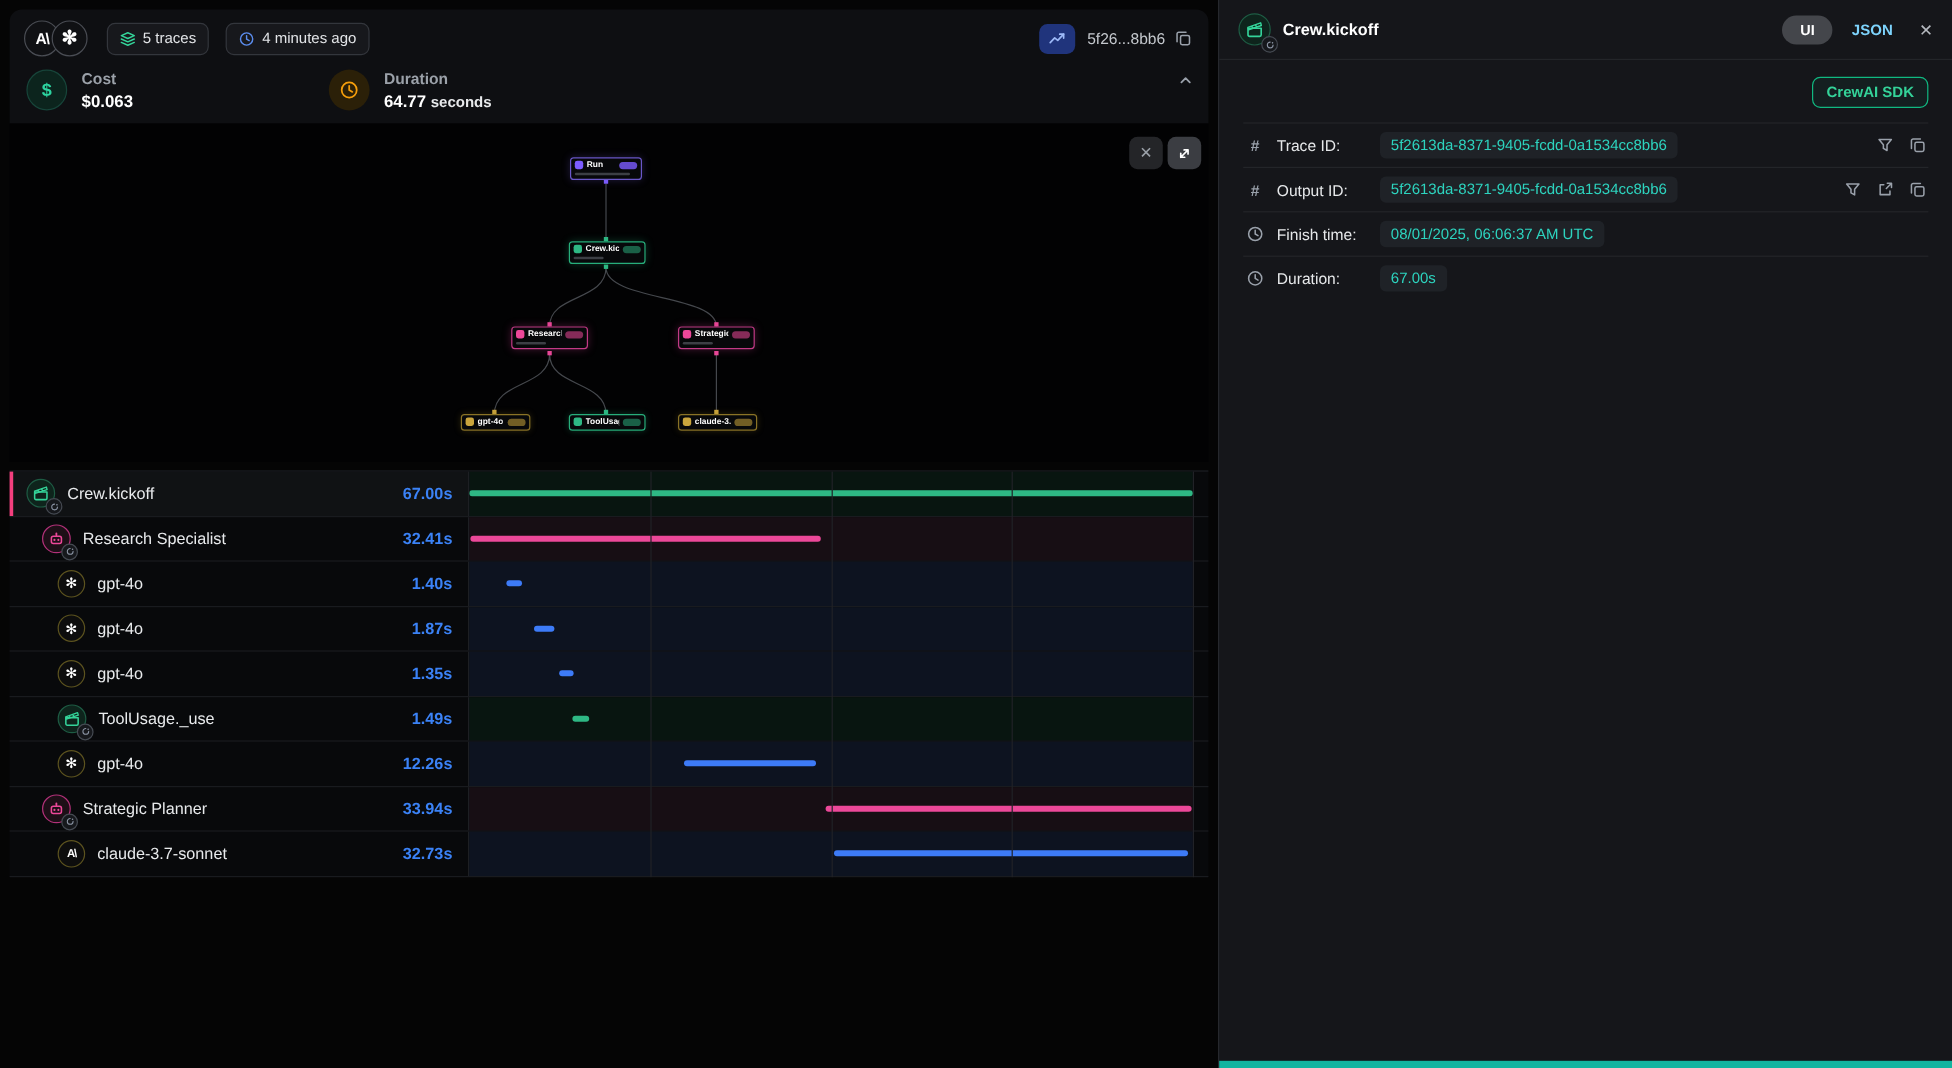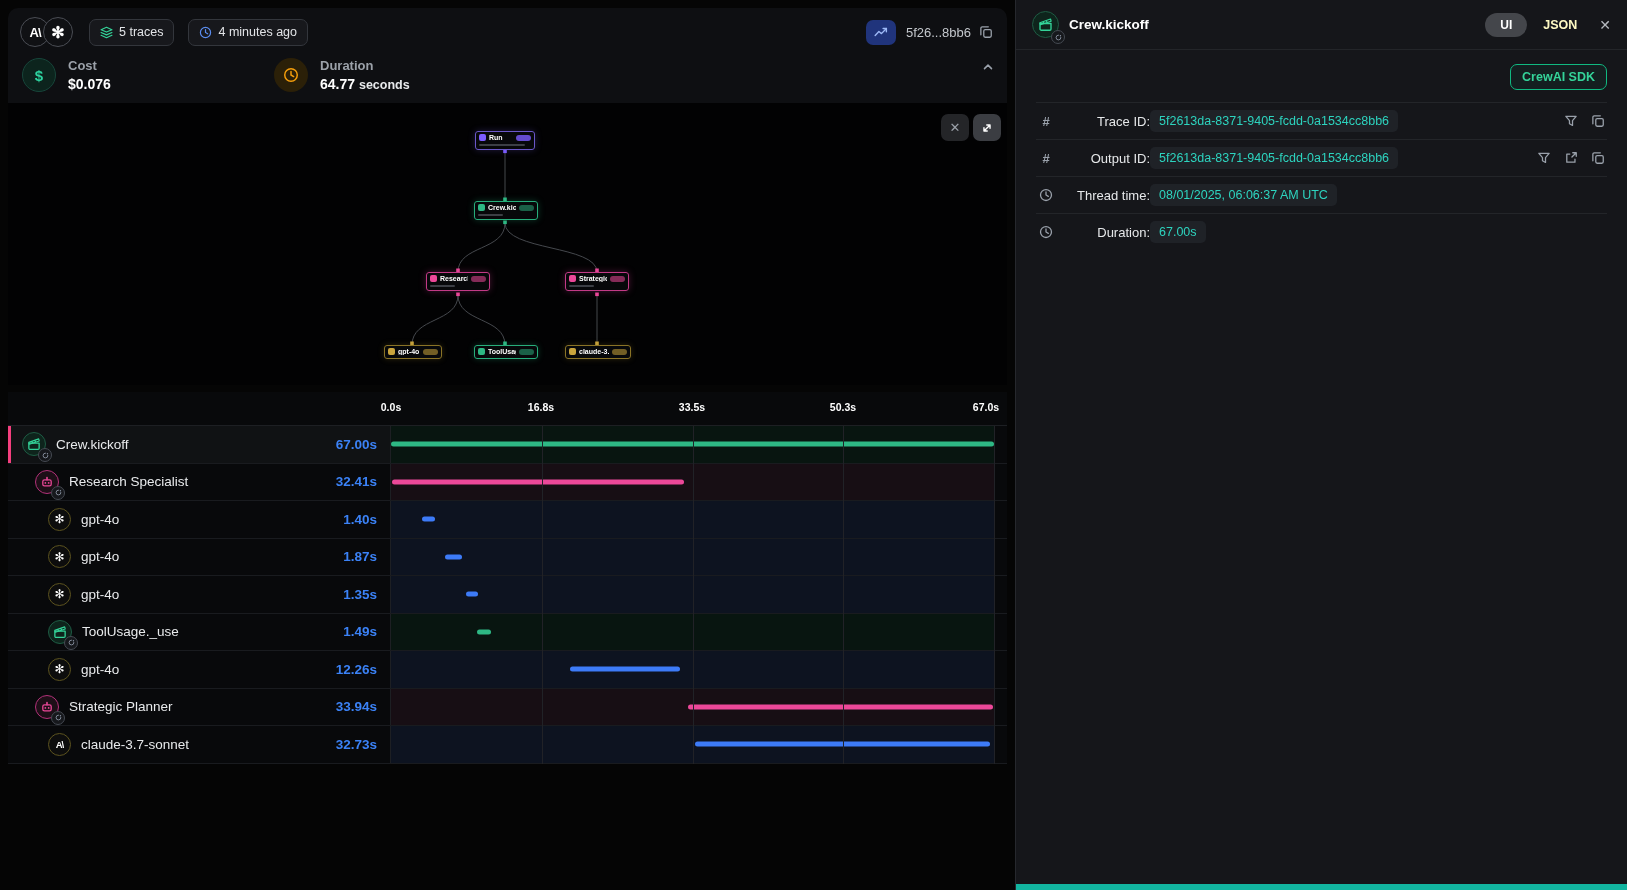--- a/index.html
+++ b/index.html
@@ -91,23 +91,23 @@
   .ic-an    { width:23px; height:23px; background:#0d0d0d; border:1px solid #5c531f; color:#fff; font-weight:bold; font-size:9.5px; letter-spacing:-1px; }
   .mini-badge { position:absolute; right:-6px; bottom:-6px; width:14px; height:14px; border-radius:50%; background:#16181c; border:1px solid #454a52; display:flex; align-items:center; justify-content:center; }
   .mini-badge svg { display:block; }
 
   
   .panel { flex:1; background:#15161a; border-left:1px solid #26282d; display:flex; flex-direction:column; position:relative; }
   .p-head { display:flex; align-items:center; height:50px; padding:0 16px; border-bottom:1px solid #232529; }
   .p-title { font-size:13.5px; font-weight:bold; color:#fff; margin-left:10px; }
   .p-tabs { margin-left:auto; display:flex; align-items:center; gap:16px; }
   .tab-ui { background:#44464b; color:#fff; font-size:12px; font-weight:bold; padding:5px 15px; border-radius:14px; }
-  .tab-json { color:#fef9c3; font-size:12.5px; font-weight:bold; }
+  .tab-json { color:#7dd3fc; font-size:12.5px; font-weight:bold; }
   .p-close { color:#b6bac0; font-size:14px; margin-left:6px; }
-  .p-body { padding:0 20px;text-align:right; }
+  .p-body { padding:0 20px; }
   .sdk-row { display:flex; justify-content:flex-end; padding:14px 0 12px 0; }
   .sdk-badge { border:1px solid #10b981; color:#34d399; font-size:12.5px; font-weight:bold; padding:5px 11px; border-radius:7px; background:rgba(16,185,129,.06); }
   .field { display:flex; align-items:center; min-height:37px; border-top:1px solid #232529; padding:0 2px; }
   .field:first-child { border-top:none; }
   .f-ic { width:16px; display:flex; justify-content:center; color:#9aa1ab; font-size:13px; font-weight:bold; flex:none; }
   .f-label { width:86px; font-size:13px; color:#e6e8ea; margin-left:10px; flex:none; }
   .f-chip { background:#1f2227; border-radius:5px; padding:4px 9px; font-size:12.5px; color:#2dd4bf; white-space:nowrap; }
   .f-actions { margin-left:auto; display:flex; gap:13px; align-items:center; }
   .attr-row { display:flex; align-items:center; min-height:42px; border-top:1px solid #232529; padding:0 2px; }
   .attr-label { font-size:13px; font-weight:bold; color:#fff; margin-left:10px; }
@@ -220,21 +220,21 @@
               <use href="#i-copy"></use>
             </svg>
         </span>
       </div>
 
       <div class="hdr-row2">
         <div class="stat">
           <div class="stat-ic c-cost">$</div>
           <div>
             <div class="stat-label">Cost</div>
-            <div class="stat-value">$0.076</div>
+            <div class="stat-value">$0.063</div>
           </div>
         </div>
         <div class="stat">
           <div class="stat-ic c-dur">
             <svg class="ic" width="16" height="16" style="color:#f59e0b">
                 <use href="#i-clock"></use>
               </svg>
           </div>
           <div>
             <div class="stat-label">Duration</div>
@@ -328,27 +328,20 @@
         <div class="g-btn close">✕</div>
         <div class="g-btn expand">
           <svg class="ic" width="14" height="14">
               <use href="#i-exdiag"></use>
             </svg>
         </div>
       </div>
     </div>
 
     <div class="timeline">
-      <div class="t-axis">
-        <span class="t-tick" style="left:383px;">0.0s</span>
-        <span class="t-tick" style="left:533px;">16.8s</span>
-        <span class="t-tick" style="left:684px;">33.5s</span>
-        <span class="t-tick" style="left:835px;">50.3s</span>
-        <span class="t-tick" style="left:978px;">67.0s</span>
-      </div>
       <div class="t-rows">
 
         <div class="t-row c-green selected">
           <div class="t-track">
               <div class="t-bar" style="left: 0%; width: 100%;"></div>
             </div>
           <div class="t-labelcell i0">
             <span class="row-ic">
               <span class="circ ic-crew">
                   <svg class="ic" width="14" height="14" style="color:#34d399">
@@ -565,21 +558,21 @@
         </span>
       </div>
 
 
       <div class="field">
         <span class="f-ic">
             <svg class="ic" width="14" height="14">
               <use href="#i-clock"></use>
             </svg>
           </span>
-        <span class="f-label">Thread time:</span>
+        <span class="f-label">Finish time:</span>
         <span class="f-chip">08/01/2025, 06:06:37 AM UTC</span>
       </div>
 
       <div class="field">
         <span class="f-ic">
             <svg class="ic" width="14" height="14">
               <use href="#i-clock"></use>
             </svg>
           </span>
         <span class="f-label">Duration:</span>

